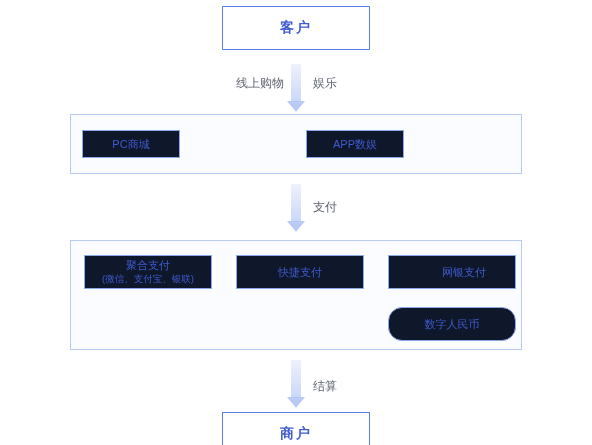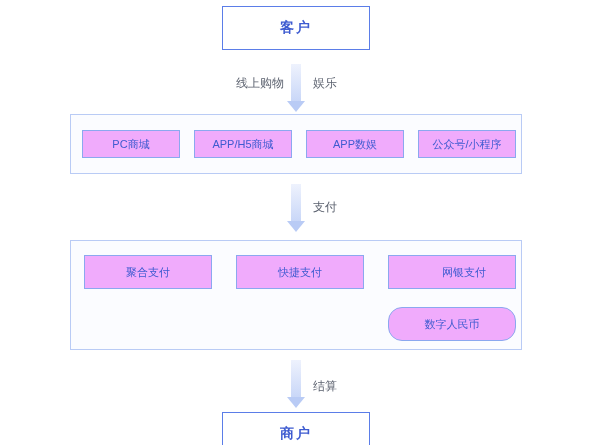--- a/index.html
+++ b/index.html
@@ -66,21 +66,21 @@
     top: 228px;
     width: 452px;
     height: 110px;
   }
 
   
   .chip {
     position: absolute;
     box-sizing: border-box;
     border: 1px solid #8ba8ef;
-    background: #f0abfc;
+    background: #0f172a;
     color: #3e5bd0;
     font-size: 11px;
     display: flex;
     flex-direction: column;
     align-items: center;
     justify-content: center;
     text-align: center;
     line-height: 1.35;
   }
   .chip .sub {
@@ -163,39 +163,34 @@
     <div class="shaft"></div>
     <div class="head"></div>
   </div>
   <div id="lbl-online" class="edge-label">线上购物</div>
   <div id="lbl-fun" class="edge-label">娱乐</div>
 
   <div id="group-channels" class="group"></div>
   <div id="ch-0" class="chip chip-ch">
     <span>PC商城</span>
   </div>
-  <div id="ch-1" class="chip chip-ch">
-    <span>APP/H5商城</span>
-  </div>
   <div id="ch-2" class="chip chip-ch">
     <span>APP数娱</span>
-  </div>
-  <div id="ch-3" class="chip chip-ch">
-    <span>公众号/小程序</span>
   </div>
 
   <div id="arrow-2" class="arrow">
     <div class="shaft"></div>
     <div class="head"></div>
   </div>
   <div id="lbl-pay" class="edge-label">支付</div>
 
   <div id="group-payments" class="group"></div>
   <div id="pay-0" class="chip chip-pay pay-r0">
     <span>聚合支付</span>
+    <span class="sub">(微信、支付宝、银联)</span>
   </div>
   <div id="pay-1" class="chip chip-pay pay-r0">
     <span>快捷支付</span>
   </div>
   <div id="pay-2" class="chip chip-pay pay-r0">
     <span>网银支付</span>
   </div>
   <div id="pay-5" class="chip chip-pay pay-r1">
     <span>数字人民币</span>
   </div>

